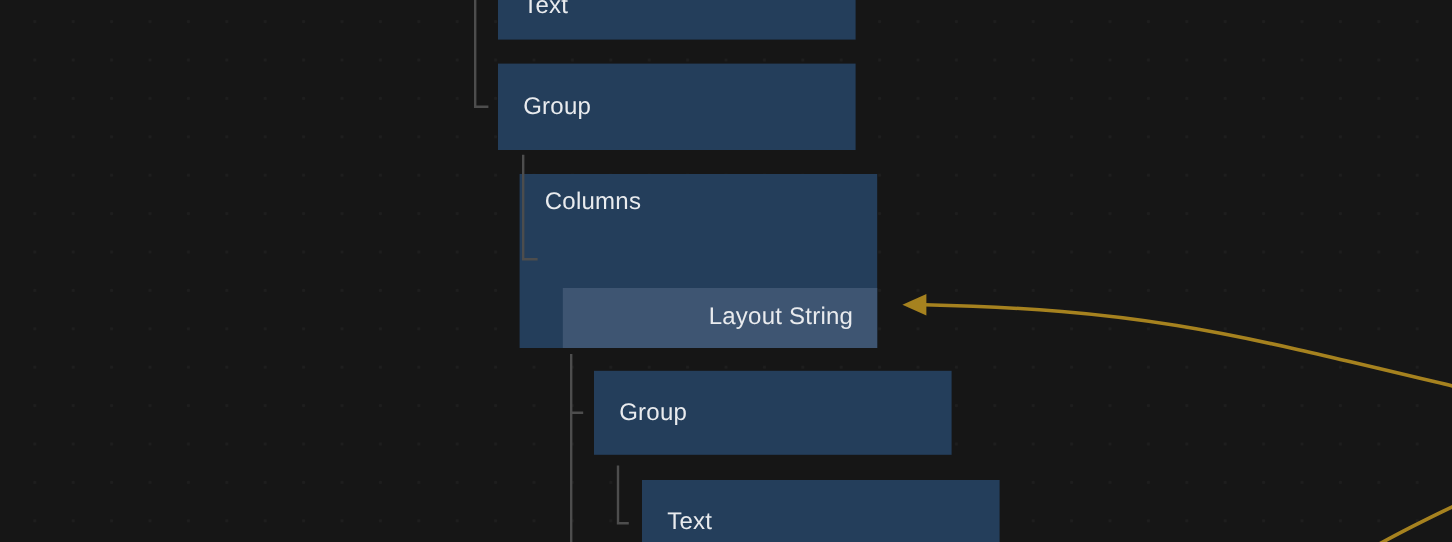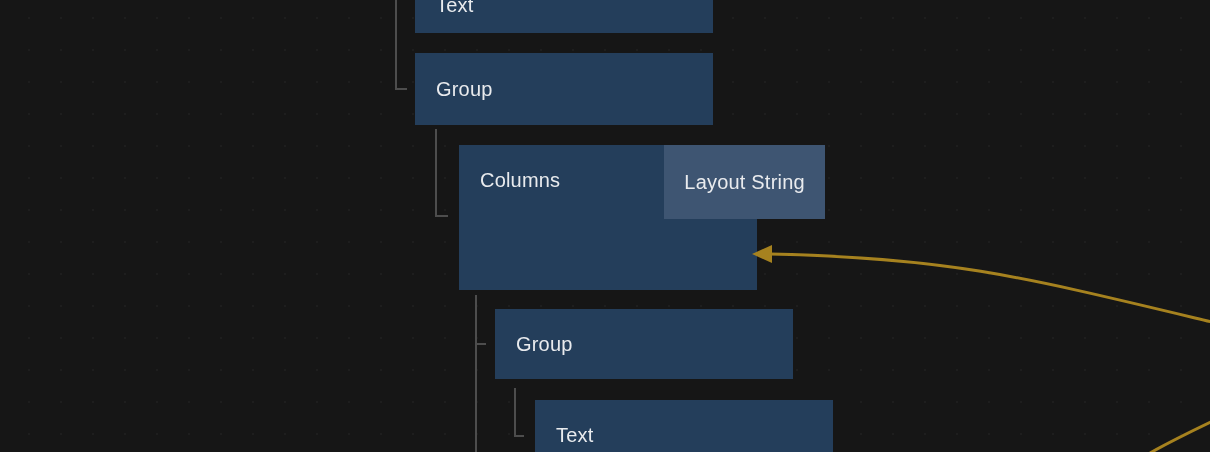--- a/index.html
+++ b/index.html
@@ -39,24 +39,24 @@
   }
 
   .node .lbl { white-space: nowrap; }
 
   .n0 { left: 415px; top: -39px; }           
   .n0 .lbl { transform: translateY(8px); }   
   .n1 { left: 415px; top: 53px; }
 
   
   .n2 {
-    left: 459px; top: 145px;
+    left: 433px; top: 145px;
     height: 145px;
     padding: 0;
-    flex-direction: row;
+    flex-direction: column;
     align-items: stretch;
     gap: 47px;
   }
   .n2 .row { display: flex; align-items: center; box-sizing: border-box; }
   .n2 .head { height: 71px; padding: 0 21px; }
   .n2 .port {
     height: 74px;
     background: #3e5572;
     justify-content: flex-end;
     padding: 0 20px;

